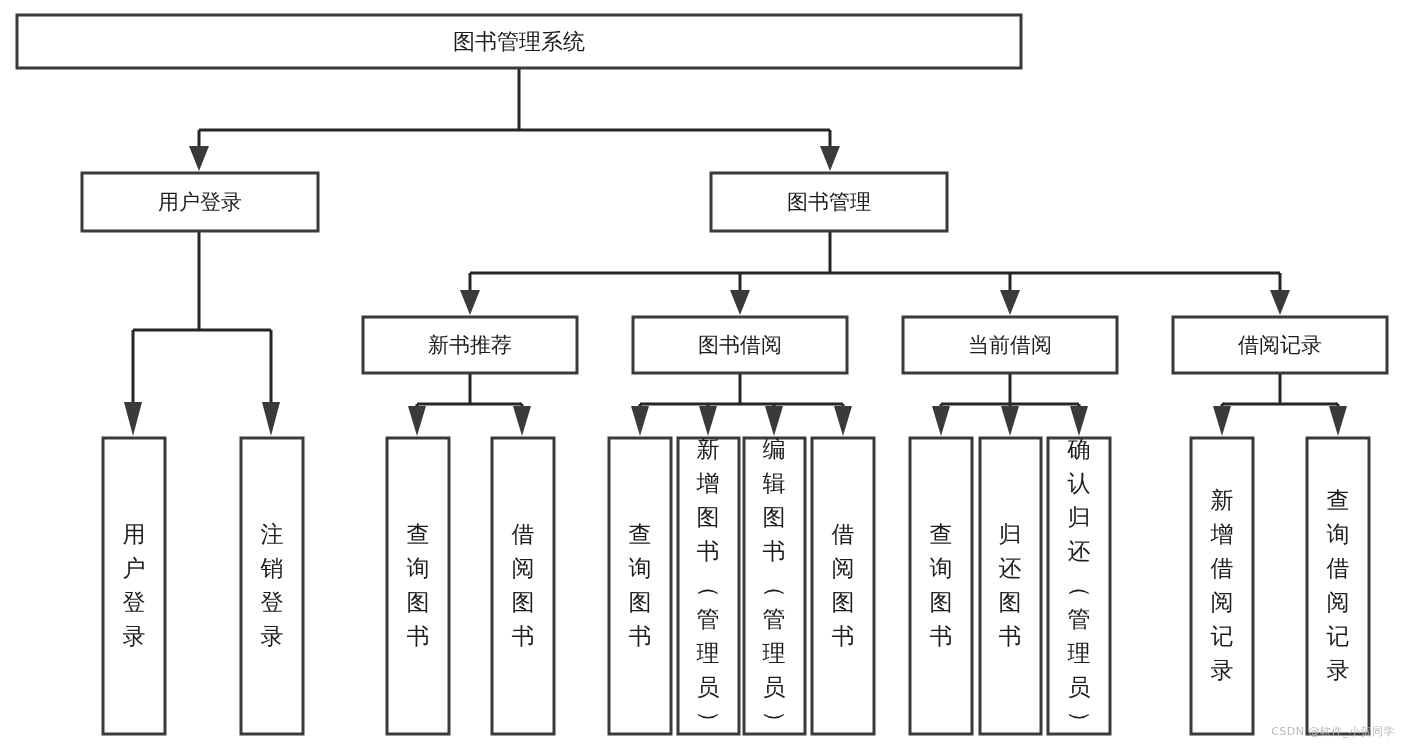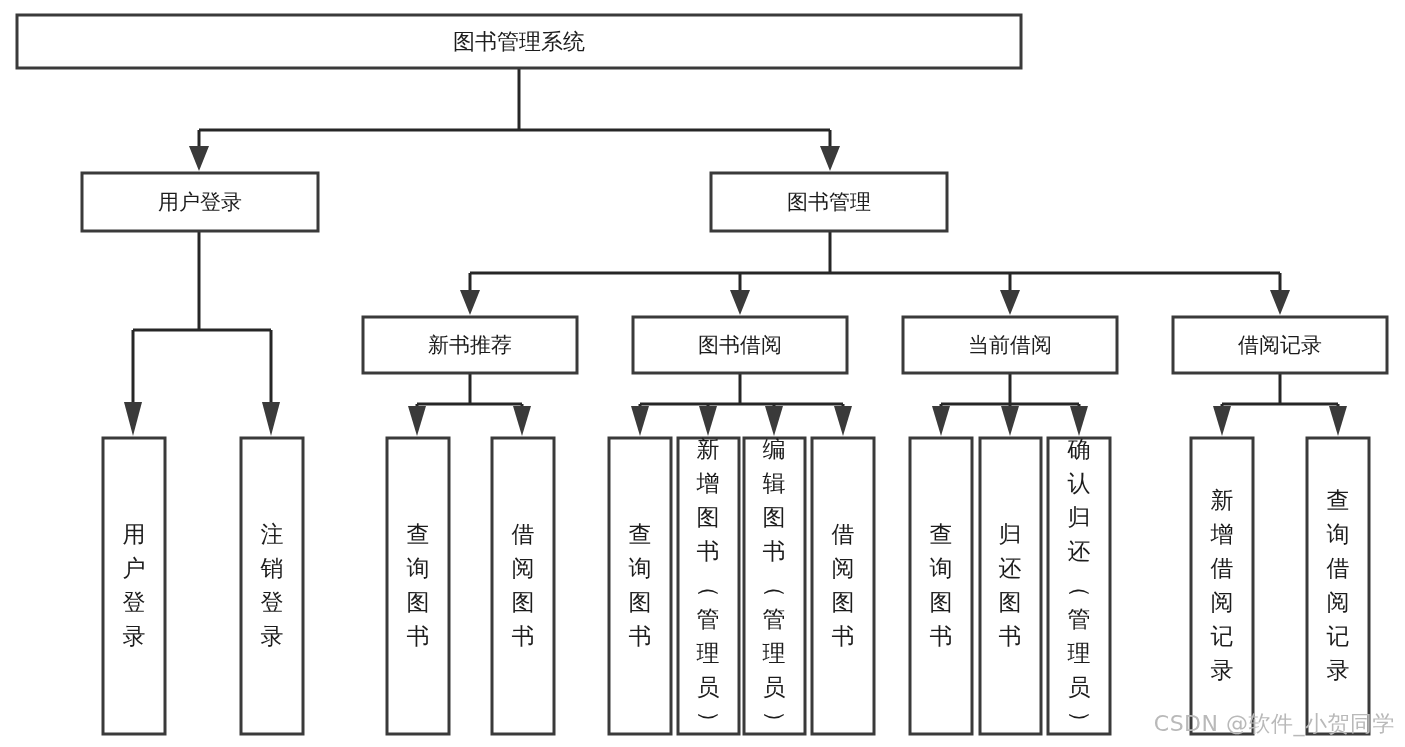--- a/index.html
+++ b/index.html
@@ -60,21 +60,21 @@
     font-size: 23px;
     fill: #1c1c1c;
     text-anchor: middle;
     dominant-baseline: middle;
   }
   .watermark {
     position: absolute;
     right: 10px;
     bottom: 8px;
     font-family: "DejaVu Sans", "Liberation Sans", sans-serif;
-    font-size: 22px;
+    font-size: 11px;
     color: #b9b9b9;
     letter-spacing: 0.5px;
     white-space: nowrap;
     pointer-events: none;
   }
 </style>
 </head>
 <body>
 
 <div id="stage">

